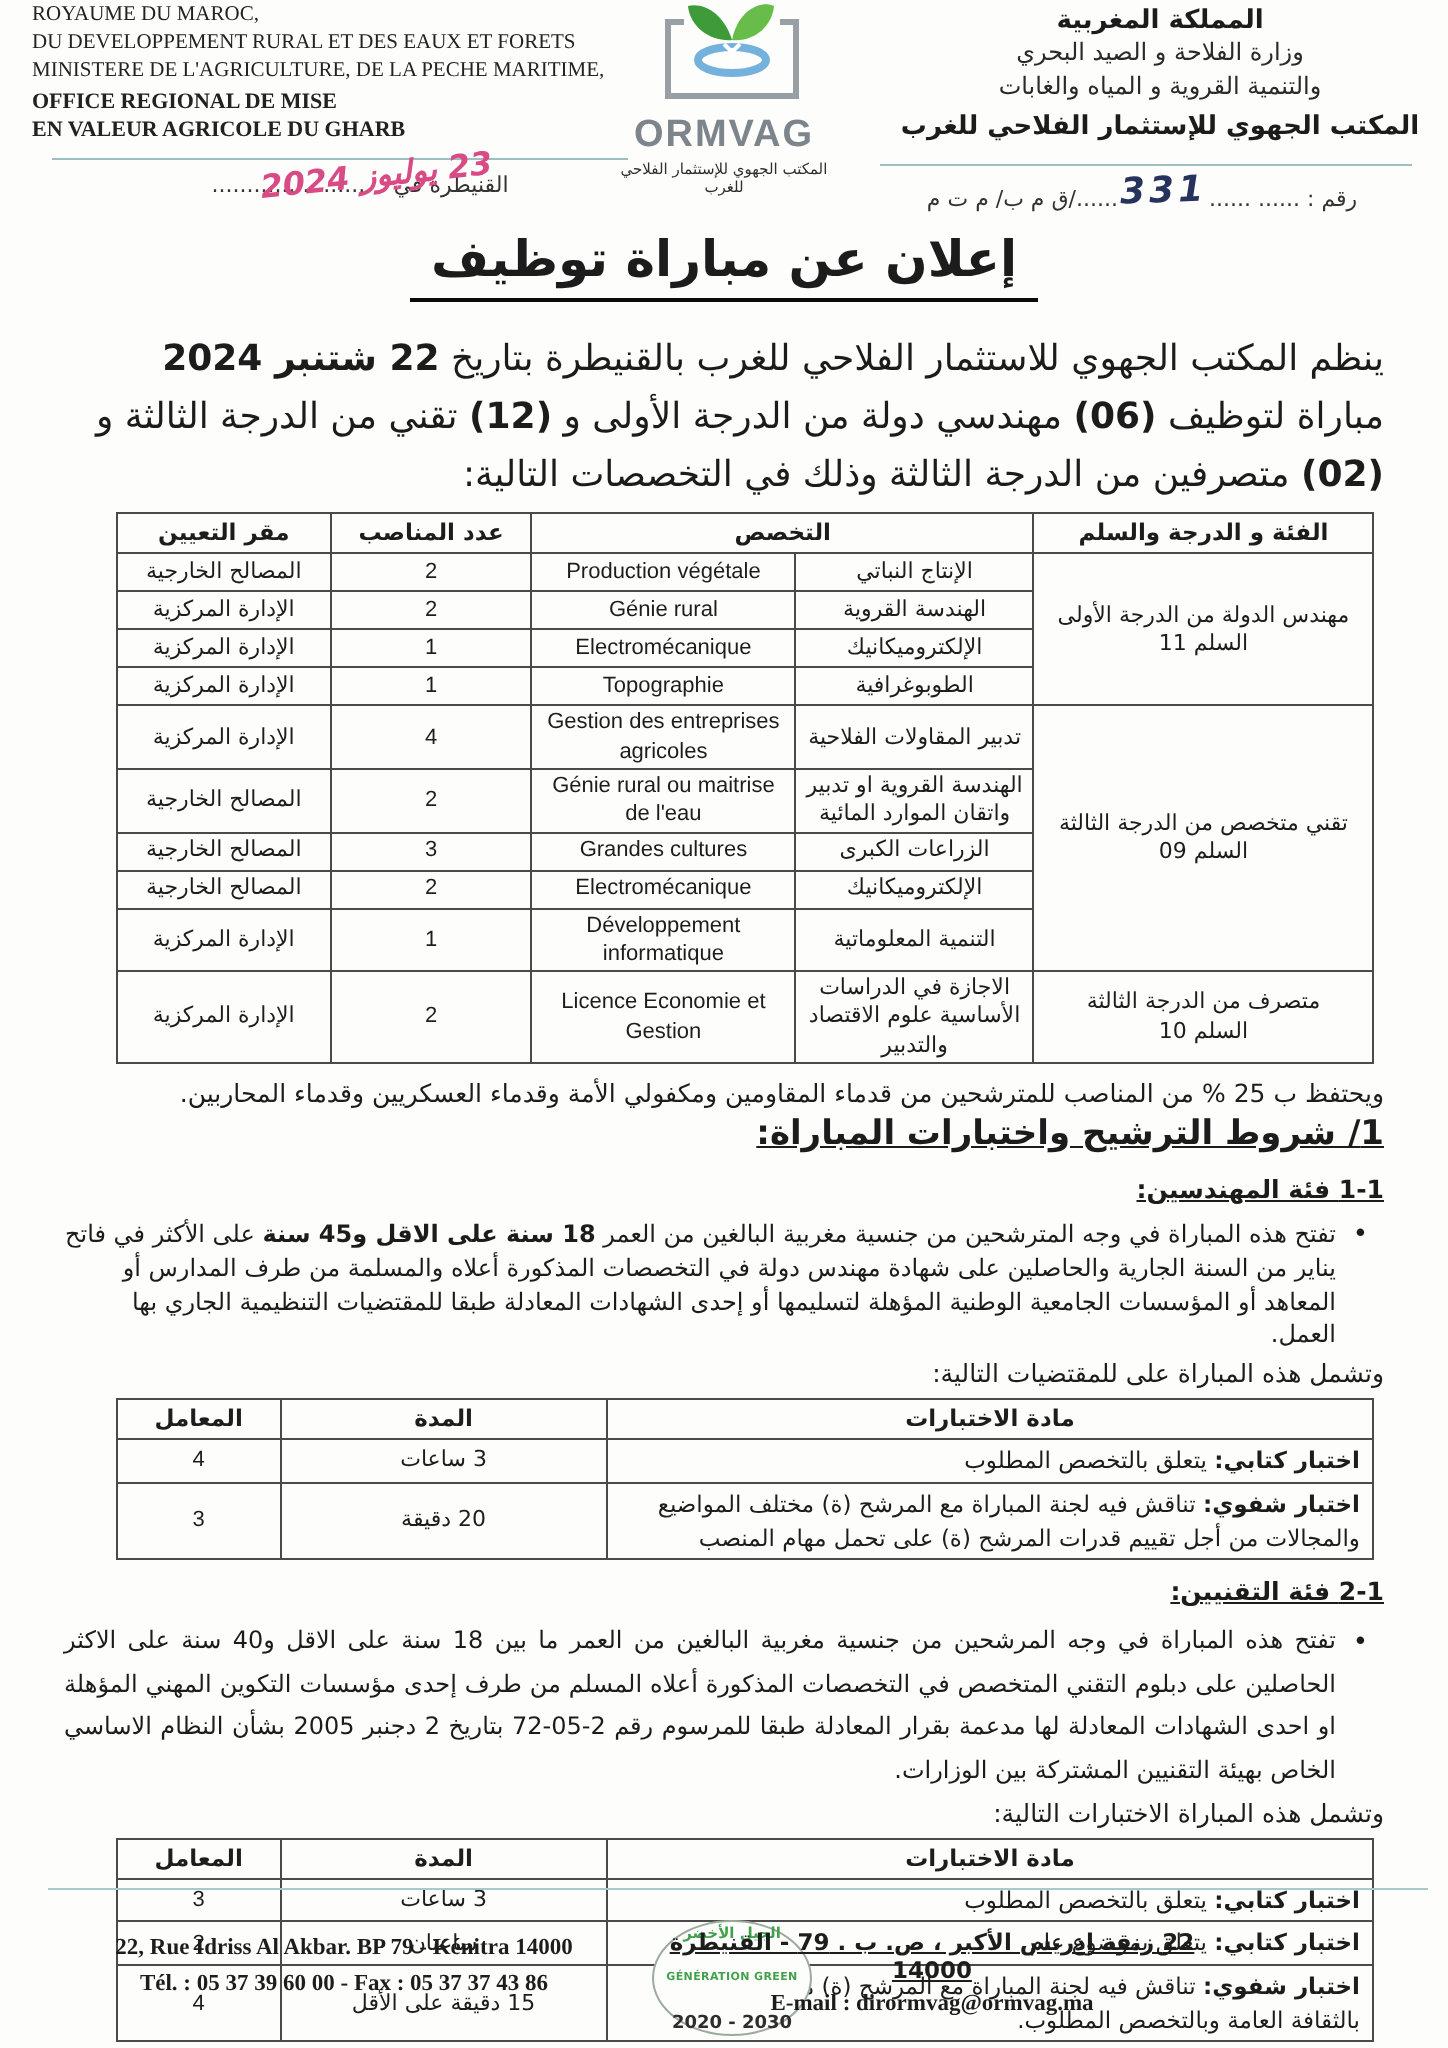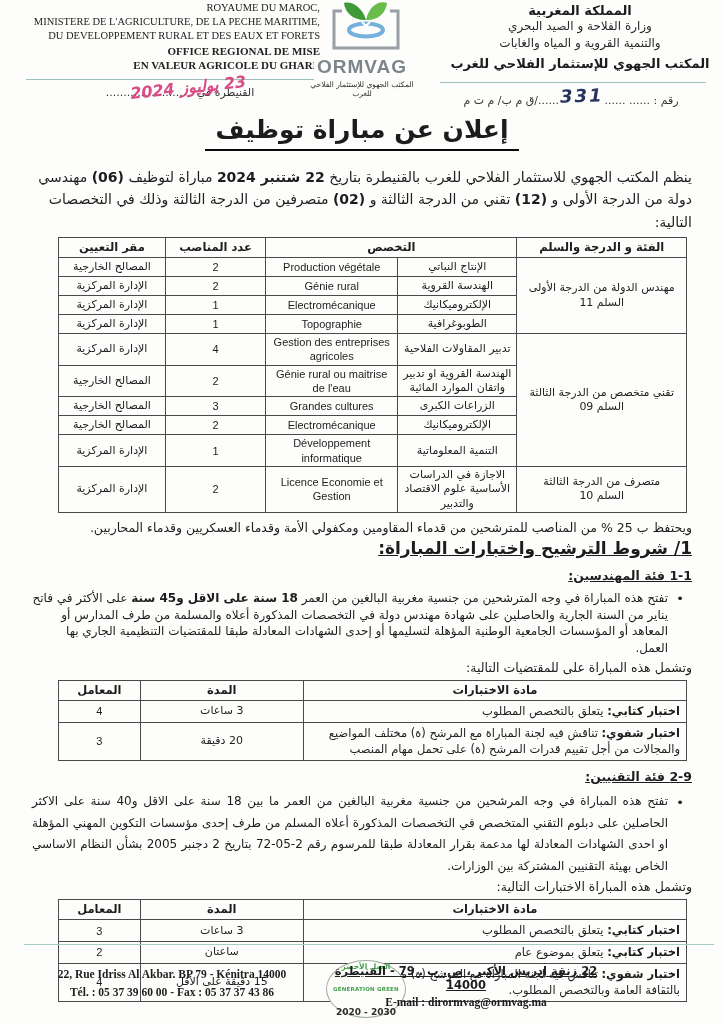--- a/index.html
+++ b/index.html
@@ -5,21 +5,21 @@
   * { margin:0; padding:0; box-sizing:border-box; }
   html,body { background:#ffffff; }
   .page {
     position:relative; width:724px; height:1024px; margin:0 auto;
     background:#fdfdfb; color:#1c1c1c; overflow:hidden;
     font-family:"DejaVu Sans", sans-serif;
   }
 
   
   .header { position:relative; height:112px; }
-  .hdr-fr { position:absolute; left:16px; top:1px; width:304px; text-align:right;
+  .hdr-fr { position:absolute; left:16px; top:1px; width:304px; text-align:left;
             font-family:"Liberation Serif", serif; font-size:10.5px; line-height:1.35; color:#222; }
   .hdr-fr .b { font-weight:bold; font-size:11px; }
   .hdr-logo { position:absolute; left:300px; top:0; width:124px; text-align:center; }
   .logo-name { display:inline-block; font-family:"Liberation Sans", sans-serif; font-weight:bold;
                font-size:19px; letter-spacing:1px; color:#7d858c; margin-top:-14px;
                background:#fdfdfb; padding:0 3px; line-height:1; }
   .logo-caption { direction:rtl; font-size:7.5px; color:#2e2e2e; margin-top:3px; }
   .hdr-ar { position:absolute; right:4px; top:3px; width:280px; text-align:center; direction:rtl; }
   .hdr-ar .t1 { font-weight:bold; font-size:13px; }
   .hdr-ar .t2 { font-size:12px; line-height:1.4; color:#2a2a2a; }
@@ -37,21 +37,21 @@
              font-size:18px; letter-spacing:2px; transform:rotate(-2deg);
              position:relative; top:-2px; margin:0 1px; }
 
   
   .title-wrap { text-align:center; margin-top:3px; height:46px; }
   .doc-title { display:inline-block; direction:rtl; font-weight:bold; font-size:25px;
                line-height:1.2; padding:0 10px 4px; border-bottom:2.5px solid #0a0a0a; }
 
   
   .content { padding:0 30px; }
-  .intro { direction:rtl; text-align:right; font-size:14px; line-height:1.6; margin:5px 2px 4px; }
+  .intro { direction:rtl; text-align:right; font-size:18px; line-height:1.6; margin:5px 2px 4px; }
   .intro b { font-weight:bold; }
 
   table { border-collapse:collapse; }
   .positions, .exam { width:629px; margin-left:28px; margin-right:7px; }
   .positions th, .positions td, .exam th, .exam td {
     border:1px solid #4a4a4a; text-align:center; vertical-align:middle;
     font-size:11px; line-height:1.3; padding:1px 3px; color:#1d1d1d;
   }
   .positions th, .exam th { font-weight:bold; font-size:11.5px; height:20px; }
   .positions td { height:19px; }
@@ -98,22 +98,22 @@
   .f-right .email { font-family:"Liberation Serif", serif; font-weight:bold; font-size:11.5px; margin-top:4px; }
 </style>
 </head>
 <body>
 
 <div class="page">
 
   <div class="header">
     <div class="hdr-fr">
       <div>ROYAUME DU MAROC,</div>
+      <div>DU DEVELOPPEMENT RURAL ET DES EAUX ET FORETS</div>
       <div>MINISTERE DE L'AGRICULTURE, DE LA PECHE MARITIME,</div>
-      <div>DU DEVELOPPEMENT RURAL ET DES EAUX ET FORETS</div>
       <div class="b">OFFICE REGIONAL DE MISE</div>
       <div class="b">EN VALEUR AGRICOLE DU GHARB</div>
     </div>
 
     <div class="hdr-logo">
       <svg width="104" height="54" viewBox="0 0 104 54">
         <path d="M32 11 L24 11 L24 48 L88 48 L88 11 L80 11" fill="none" stroke="#98a0a6" stroke-width="3"></path>
         <ellipse cx="56" cy="30" rx="17" ry="6.5" fill="none" stroke="#74b2dd" stroke-width="4"></ellipse>
         <path d="M56 20 C52 7 42 1 34 3 C35 14 46 21 56 20 Z" fill="#3f9b3a"></path>
         <path d="M56 20 C59 5 70 0 77 3 C76 14 66 21 56 20 Z" fill="#68bd4a"></path>
@@ -246,21 +246,21 @@
         <td class="cnt-cell">4</td>
       </tr>
       <tr>
         <td class="e-subj"><b>اختبار شفوي:</b><span> تناقش فيه لجنة المباراة مع المرشح (ة) مختلف المواضيع والمجالات من أجل تقييم قدرات المرشح (ة) على تحمل مهام المنصب</span></td>
         <td>20 دقيقة</td>
         <td class="cnt-cell">3</td>
       </tr>
     </tbody>
       </table>
 
-    <p class="h2 sec-gap">2-9 فئة التقنيين:</p>
+    <p class="h2 sec-gap">2-1 فئة التقنيين:</p>
     <p class="bullet spread">تفتح هذه المباراة في وجه المرشحين من جنسية مغربية البالغين من العمر ما بين 18 سنة على الاقل و40 سنة على الاكثر الحاصلين على دبلوم التقني المتخصص في التخصصات المذكورة أعلاه المسلم من طرف إحدى مؤسسات التكوين المهني المؤهلة او احدى الشهادات المعادلة لها مدعمة بقرار المعادلة طبقا للمرسوم رقم 2-05-72 بتاريخ 2 دجنبر 2005 بشأن النظام الاساسي الخاص بهيئة التقنيين المشتركة بين الوزارات.</p>
     <p class="lead">وتشمل هذه المباراة الاختبارات التالية:</p>
 
     <table class="exam" dir="rtl">
       <tbody>
           <tr>
         <th class="e-subj">مادة الاختبارات</th>
         <th class="e-dur">المدة</th>
         <th class="e-coef">المعامل</th>
       </tr>

